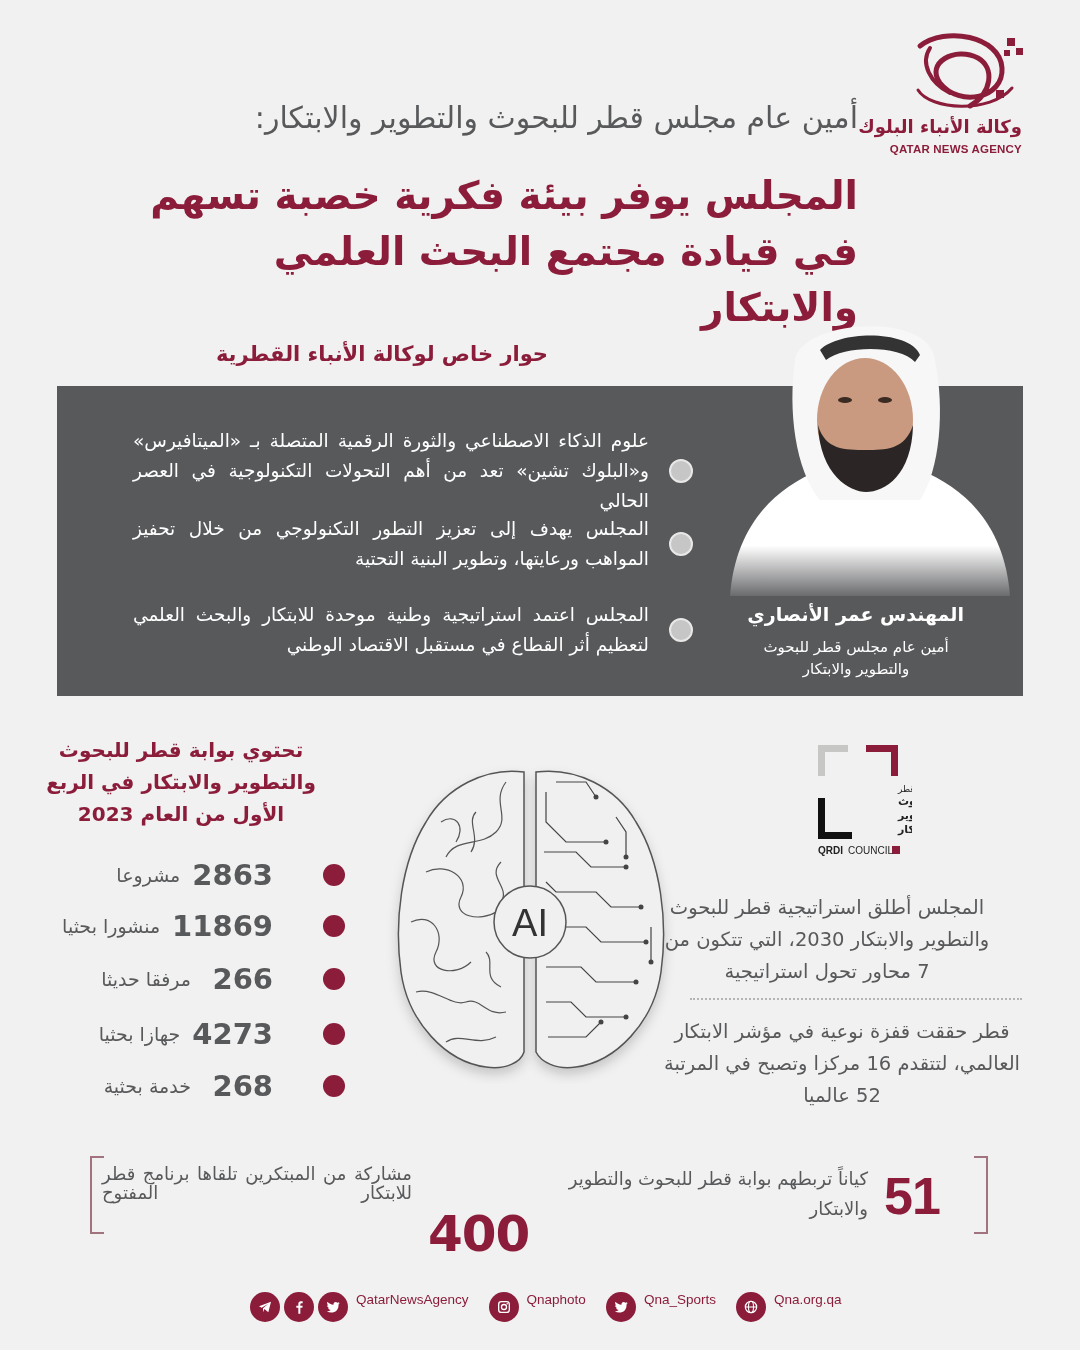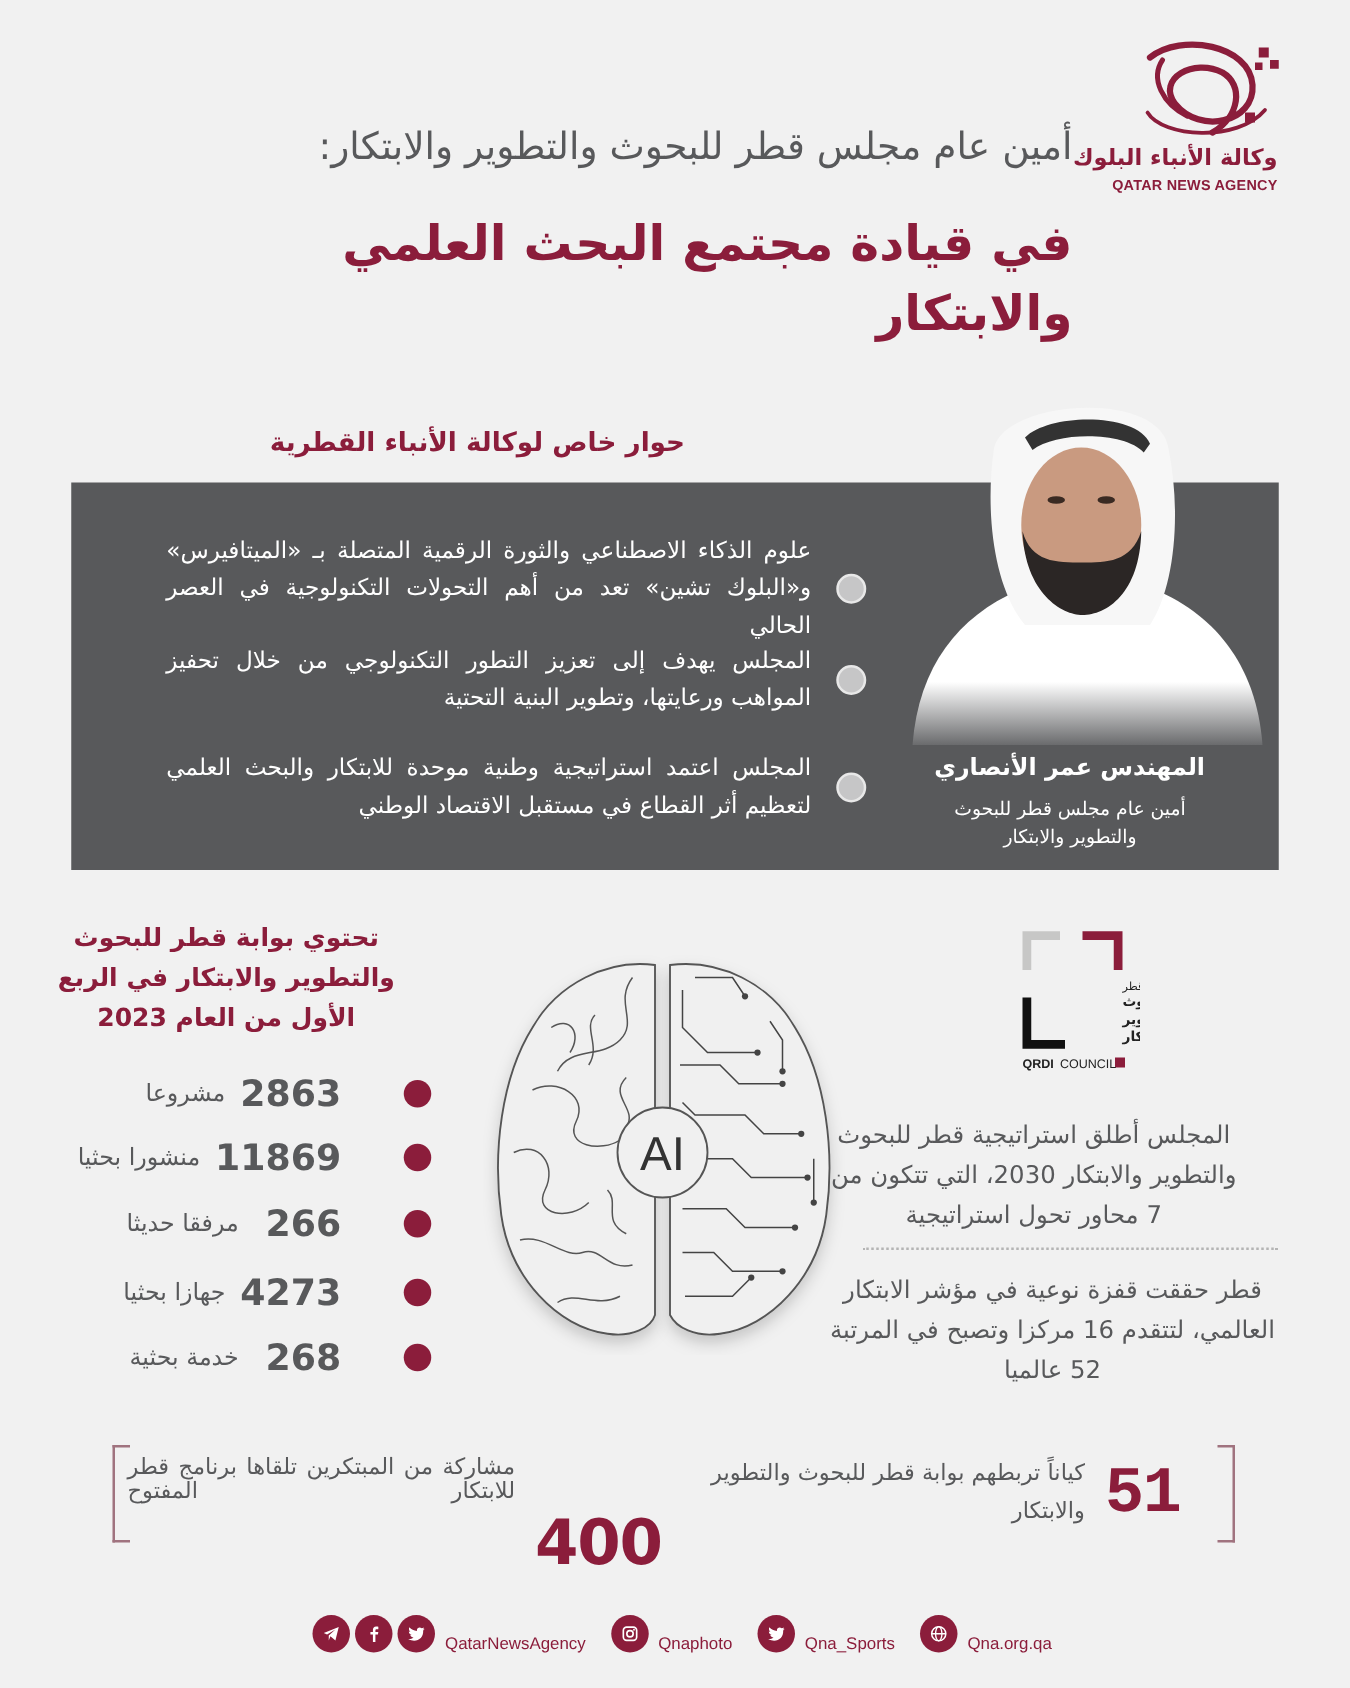--- a/index.html
+++ b/index.html
@@ -49,25 +49,25 @@
 
   #fact1 { right: 88px; top: 892px; width: 330px; text-align: center; font-size: 19.5px; line-height: 32px; color: #58595b; }
   #divider { left: 690px; top: 998px; width: 332px; border-top: 2px dotted #b4b4b4; }
   #fact2 { right: 58px; top: 1016px; width: 360px; text-align: center; font-size: 19.5px; line-height: 32px; color: #58595b; }
 
   
   .bracket-l { position: absolute; left: 90px; top: 1156px; width: 14px; height: 78px; border: 2px solid #a0737f; border-right: none; }
   .bracket-r { position: absolute; left: 974px; top: 1156px; width: 14px; height: 78px; border: 2px solid #a0737f; border-left: none; }
   #big400 { left: 428px; top: 1166px; font-size: 50px; font-weight: bold; color: #8b1d3b; font-family: "DejaVu Sans", sans-serif; letter-spacing: -1px; margin-top: 39px; }
   #txt400 { right: 668px; top: 1164px; width: 310px; text-align: justify; text-align-last: justify; font-size: 18px; line-height: 19px; color: #58595b; }
-  #big51 { left: 884px; top: 1166px; font-size: 52px; font-weight: bold; color: #8b1d3b; font-family: Liberation Mono, monospace; letter-spacing: -1px; text-align: center; }
+  #big51 { left: 884px; top: 1166px; font-size: 52px; font-weight: bold; color: #8b1d3b; font-family: Liberation Sans, sans-serif; letter-spacing: -1px; text-align: center; }
   #txt51 { right: 212px; top: 1164px; width: 300px; text-align: right; font-size: 18px; line-height: 30px; color: #58595b; }
 
   
-  #footer { left: 250px; top: 1292px; height: 30px; display: flex; align-items: flex-end; gap: 4px; }
+  #footer { left: 250px; top: 1292px; height: 30px; display: flex; align-items: flex-start; gap: 4px; }
   .sicon { width: 30px; height: 30px; border-radius: 50%; background: #8b1d3b; display: flex; align-items: center; justify-content: center; }
   .sicon svg { width: 16px; height: 16px; }
   .handle { font-family: "Liberation Sans", sans-serif; font-size: 13.5px; color: #8b1d3b; margin: 0 16px 0 4px; white-space: nowrap; }
 </style>
 </head>
 <body>
 
 <div id="logo" class="abs">
   <svg width="140" height="90" viewBox="0 0 140 90" style="position:absolute;left:0;top:0">
     <path d="M20 18 C45 -2, 100 8, 102 40 C104 70, 60 80, 40 55 C25 35, 55 18, 78 30 C95 40, 92 65, 70 78" fill="none" stroke="#8b1d3b" stroke-width="5" stroke-linecap="round"></path>
@@ -77,20 +77,21 @@
     <rect x="116" y="20" width="7" height="7" fill="#8b1d3b"></rect>
     <rect x="104" y="22" width="6" height="6" fill="#8b1d3b"></rect>
     <rect x="96" y="62" width="8" height="8" fill="#8b1d3b"></rect>
   </svg>
   <div class="ar">وكالة الأنباء البلوك</div>
   <div class="en">QATAR NEWS AGENCY</div>
 </div>
 
 <div id="kicker" class="abs rtl">أمين عام مجلس قطر للبحوث والتطوير والابتكار:</div>
 <div id="headline" class="abs rtl">
+  <div>المجلس يوفر بيئة فكرية خصبة تسهم</div>
   <div>في قيادة مجتمع البحث العلمي والابتكار</div>
 </div>
 
 <div id="interview-tag" class="abs rtl">حوار خاص لوكالة الأنباء القطرية</div>
 
 <div id="panel" class="abs">
   <div class="bullet" style="top:40px">
     <span class="dot"></span>
     <span class="txt">علوم الذكاء الاصطناعي والثورة الرقمية المتصلة بـ «الميتافيرس» و«البلوك تشين» تعد من أهم التحولات التكنولوجية في العصر الحالي</span>
   </div>

